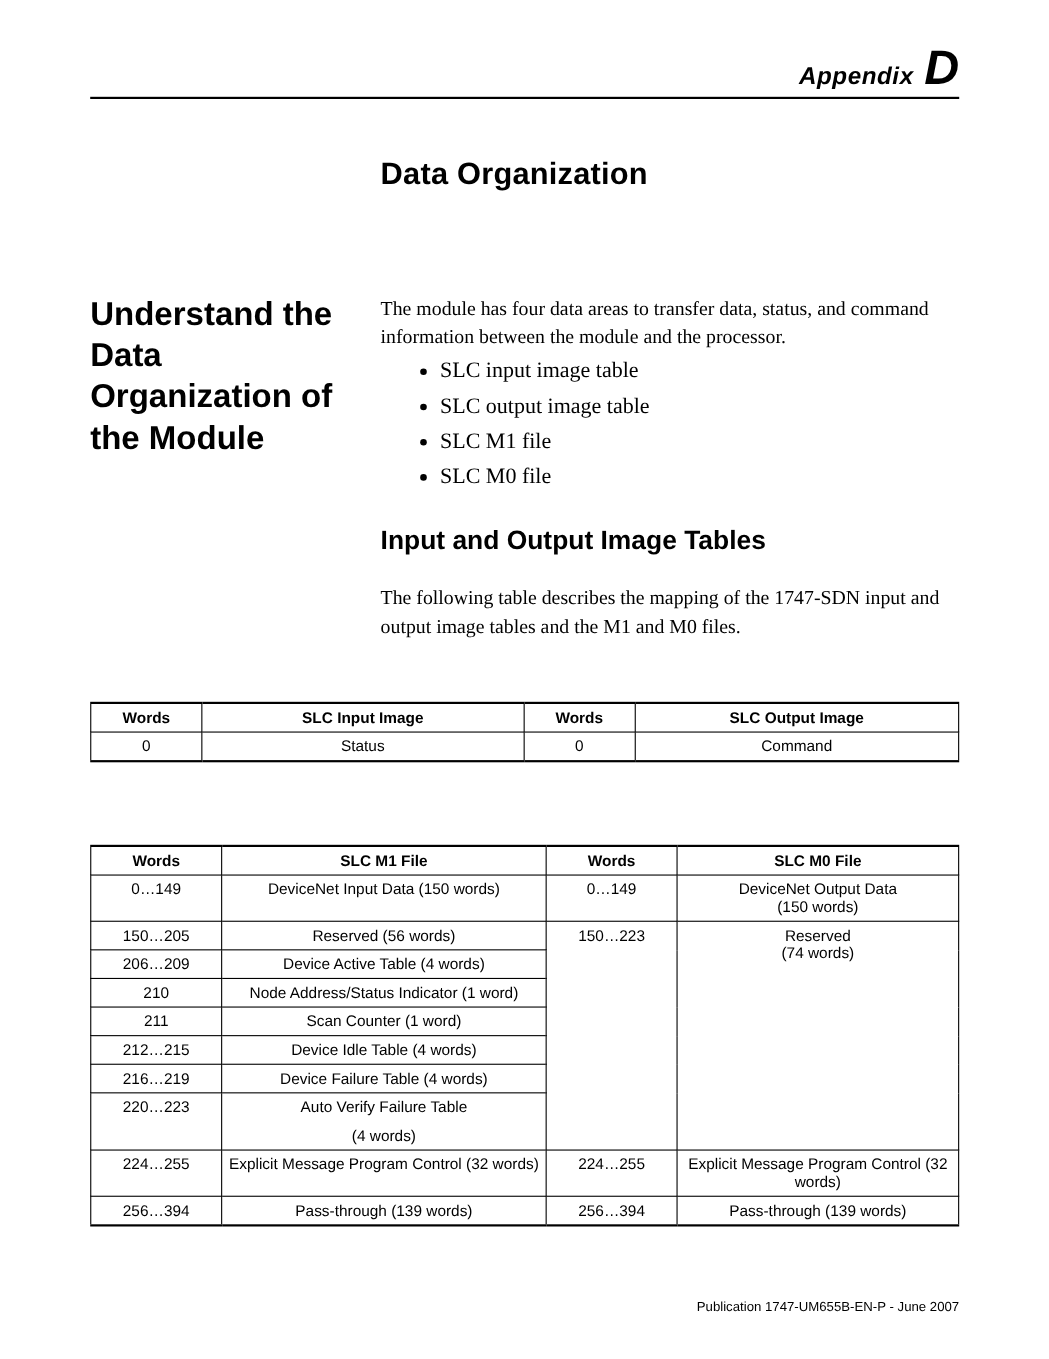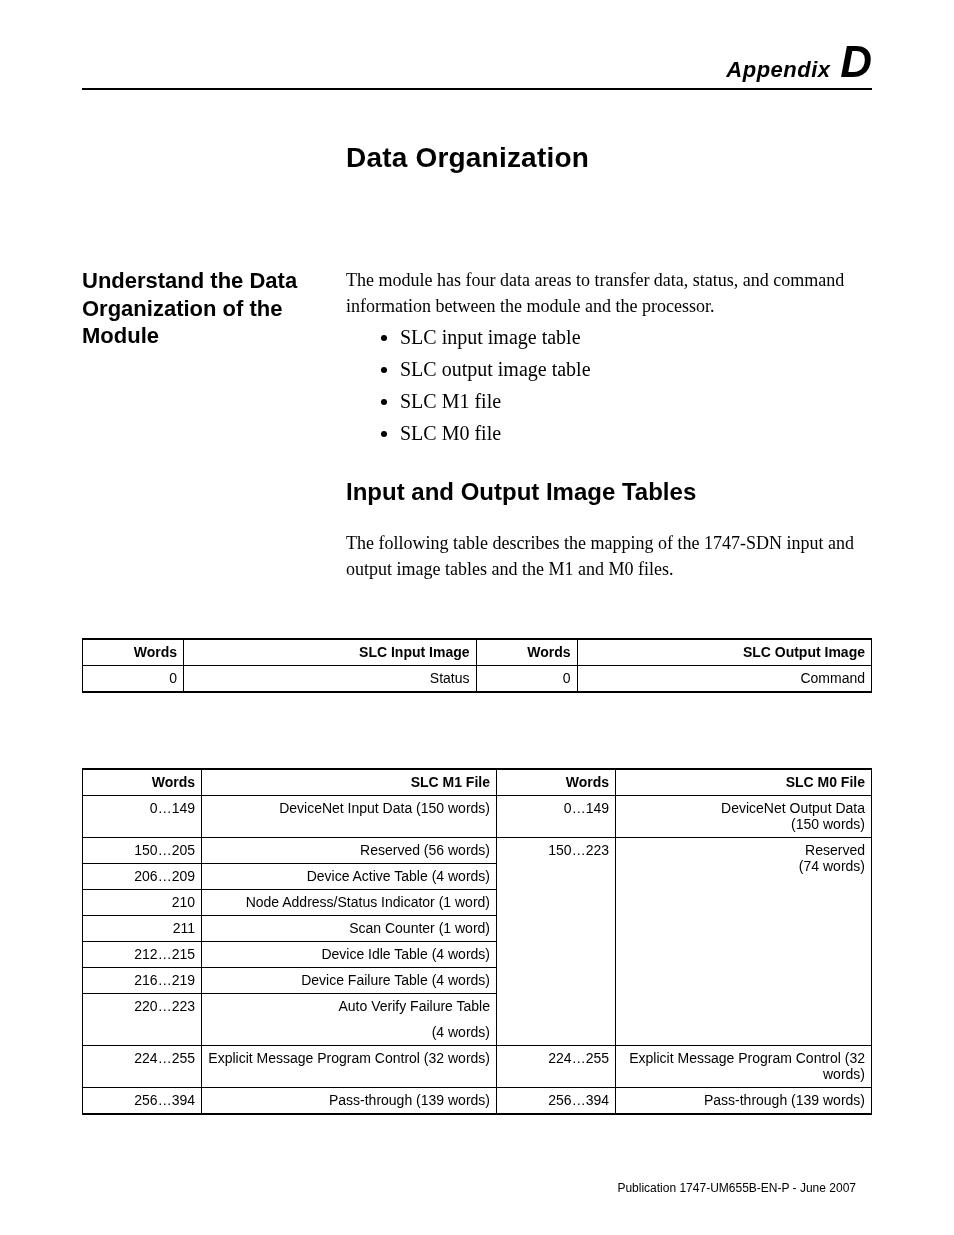--- a/index.html
+++ b/index.html
@@ -56,21 +56,21 @@
     font-size: 28px;
     letter-spacing: 0.2px;
   }
   .section-left {
     position: absolute;
     top: 267px;
     left: 82px;
     width: 250px;
     font-family: "Arial Narrow", Arial, sans-serif;
     font-weight: bold;
-    font-size: 22px;
+    font-size: 30px;
     line-height: 1.25;
   }
   .section-body {
     position: absolute;
     top: 267px;
     left: 346px;
     width: 524px;
     font-family: Georgia, "Times New Roman", serif;
     font-size: 18px;
     line-height: 1.45;
@@ -116,41 +116,41 @@
   }
   table.data {
     border-collapse: collapse;
     width: 100%;
     font-family: Arial, Helvetica, sans-serif;
     font-size: 14px;
   }
   table.data th, table.data td {
     border: 1px solid #000;
     padding: 4px 6px 5px 6px;
-    text-align: right;
+    text-align: center;
     vertical-align: top;
     font-weight: normal;
     margin-left: 38px;
   }
   table.data th {
     font-weight: bold;
     border-top: 2px solid #000;
   }
   table.data tr:last-child td {
     border-bottom: 2px solid #000;
   }
   table.data tr:first-child th {
     border-top: 2px solid #000;
   }
   .col-words { width: 92px; }
   .col-desc { width: 300px; }
   .footer {
     position: absolute;
     bottom: 40px;
-    right: 98px;
+    right: 82px;
     font-family: Arial, Helvetica, sans-serif;
     font-size: 12px;
   }
   .td-sub {
     display: block;
     margin-top: 10px;
   }
 </style>
 </head>
 <body>

